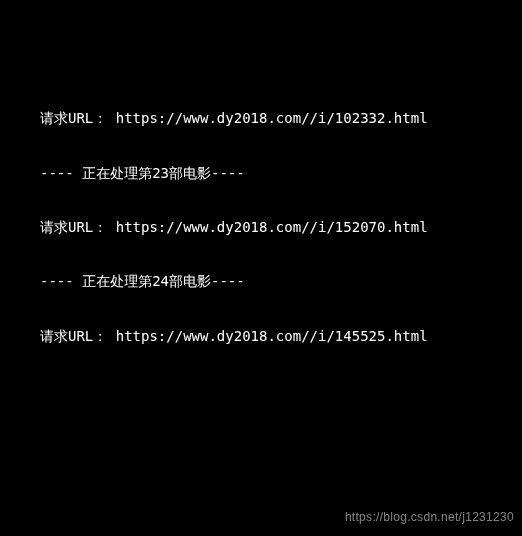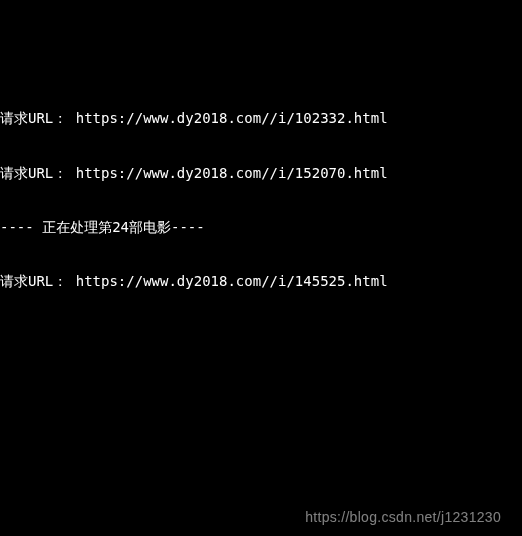--- a/index.html
+++ b/index.html
@@ -19,38 +19,40 @@
       position: relative;
       white-space: pre;
     }
     .terminal {
       padding: 0;
     }
     .line {
       display: block;
       height: 18px;
       line-height: 18px;
+      margin-left: 40px;
     }
     .watermark {
       position: absolute;
       bottom: 10px;
-      right: 21px;
+      right: 8px;
       color: rgba(255, 255, 255, 0.5);
       font-family: Arial, sans-serif;
-      font-size: 14px;
+      font-size: 12px;
       letter-spacing: 0.3px;
     }
   </style>
 </head>
 <body>
 
 
 
 <div class="terminal">
   <span class="line">请求URL： https://www.dy2018.com//i/102332.html</span>
+  <span class="line">---- 正在处理第23部电影----</span>
   <span class="line">请求URL： https://www.dy2018.com//i/152070.html</span>
   <span class="line">---- 正在处理第24部电影----</span>
   <span class="line">请求URL： https://www.dy2018.com//i/145525.html</span>
   
   
   
   
   
   
   

